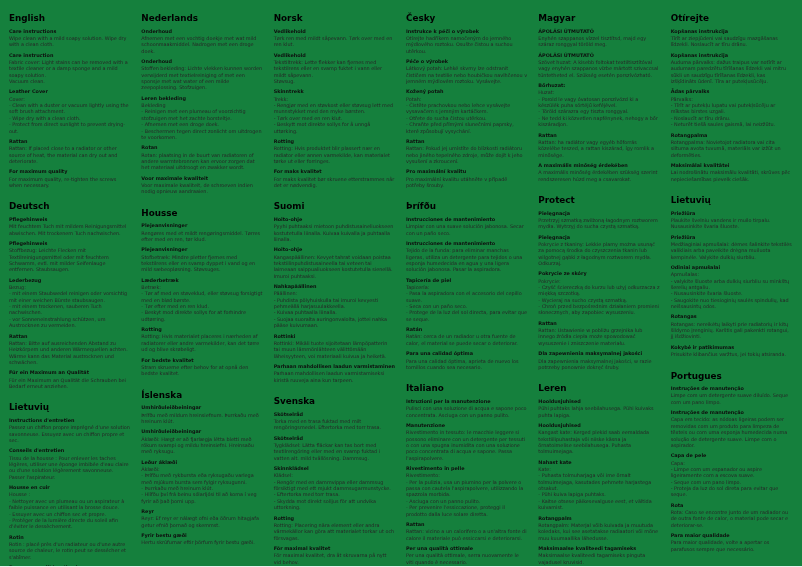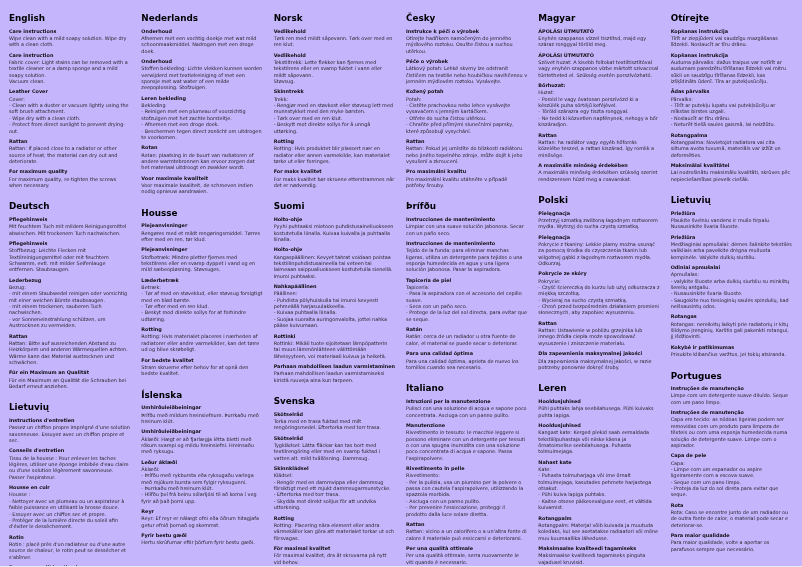--- a/index.html
+++ b/index.html
@@ -1,20 +1,20 @@
 <!DOCTYPE html>
 <html><head>
 <meta charset="utf-8">
 <style>
   html, body { margin: 0; padding: 0; background: #ffffff; }
   .page {
     position: relative;
     width: 802px;
     height: 567px;
-    background: #c4b5fd;
+    background: #15803d;
     overflow: hidden;
     box-sizing: border-box;
     border-bottom: 1px solid #ececec;
     font-family: "DejaVu Sans", sans-serif;
     color: #1c1c1c;
   }
   .cols {
     display: grid;
     grid-template-columns: repeat(6, 1fr);
     column-gap: 11px;
@@ -391,21 +391,21 @@
           <div class="sec">
             <h3 class="sec-h">Rattan</h3>
             <p class="line">Rattan: ha radiátor vagy egyéb hőforrás közelébe teszed, a rattan kiszárad, így romlik a minősége.</p>
           </div>
           <div class="sec">
             <h3 class="sec-h">A maximális minőség érdekében</h3>
             <p class="line">A maximális minőség érdekében szükség szerint rendszeresen húzd meg a csavarokat.</p>
           </div>
         </section>
         <section class="lang">
-          <h2 class="lang-h">Polski</h2>
+          <h2 class="lang-h">Protect</h2>
           <div class="sec">
             <h3 class="sec-h">Pielęgnacja</h3>
             <p class="line">Przetrzyj szmatką zwilżoną łagodnym roztworem mydła. Wytrzyj do sucha czystą szmatką.</p>
           </div>
           <div class="sec">
             <h3 class="sec-h">Pielęgnacja</h3>
             <p class="line">Pokrycie z tkaniny: Lekkie plamy można usunąć za pomocą środka do czyszczenia tkanin lub wilgotnej gąbki z łagodnym roztworem mydła. Odkurzaj.</p>
           </div>
           <div class="sec">
             <h3 class="sec-h">Pokrycie ze skóry</h3>

